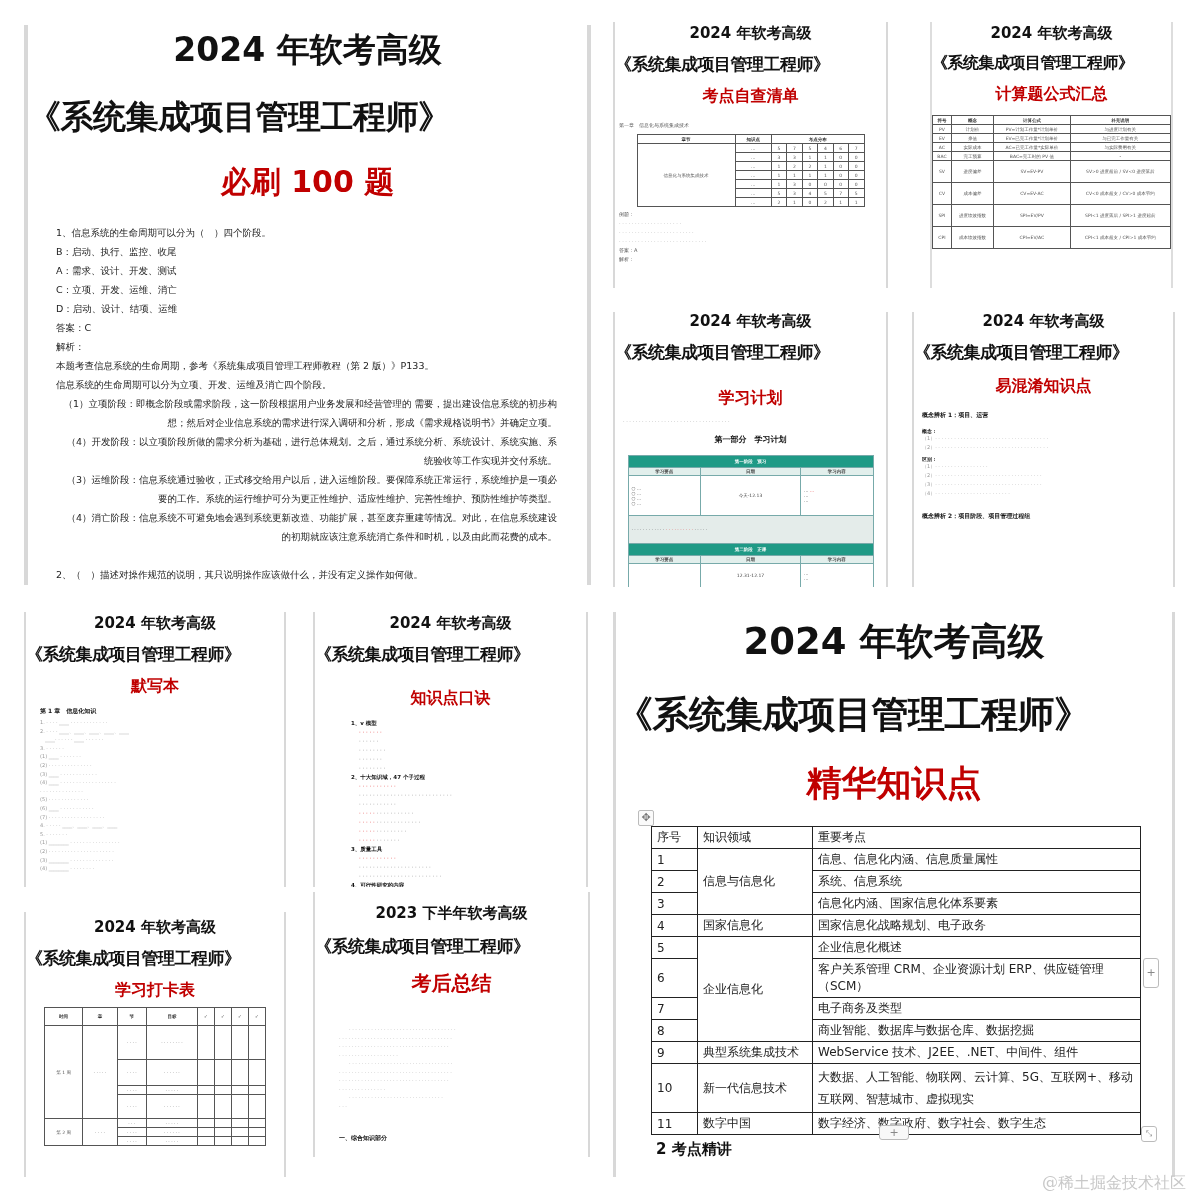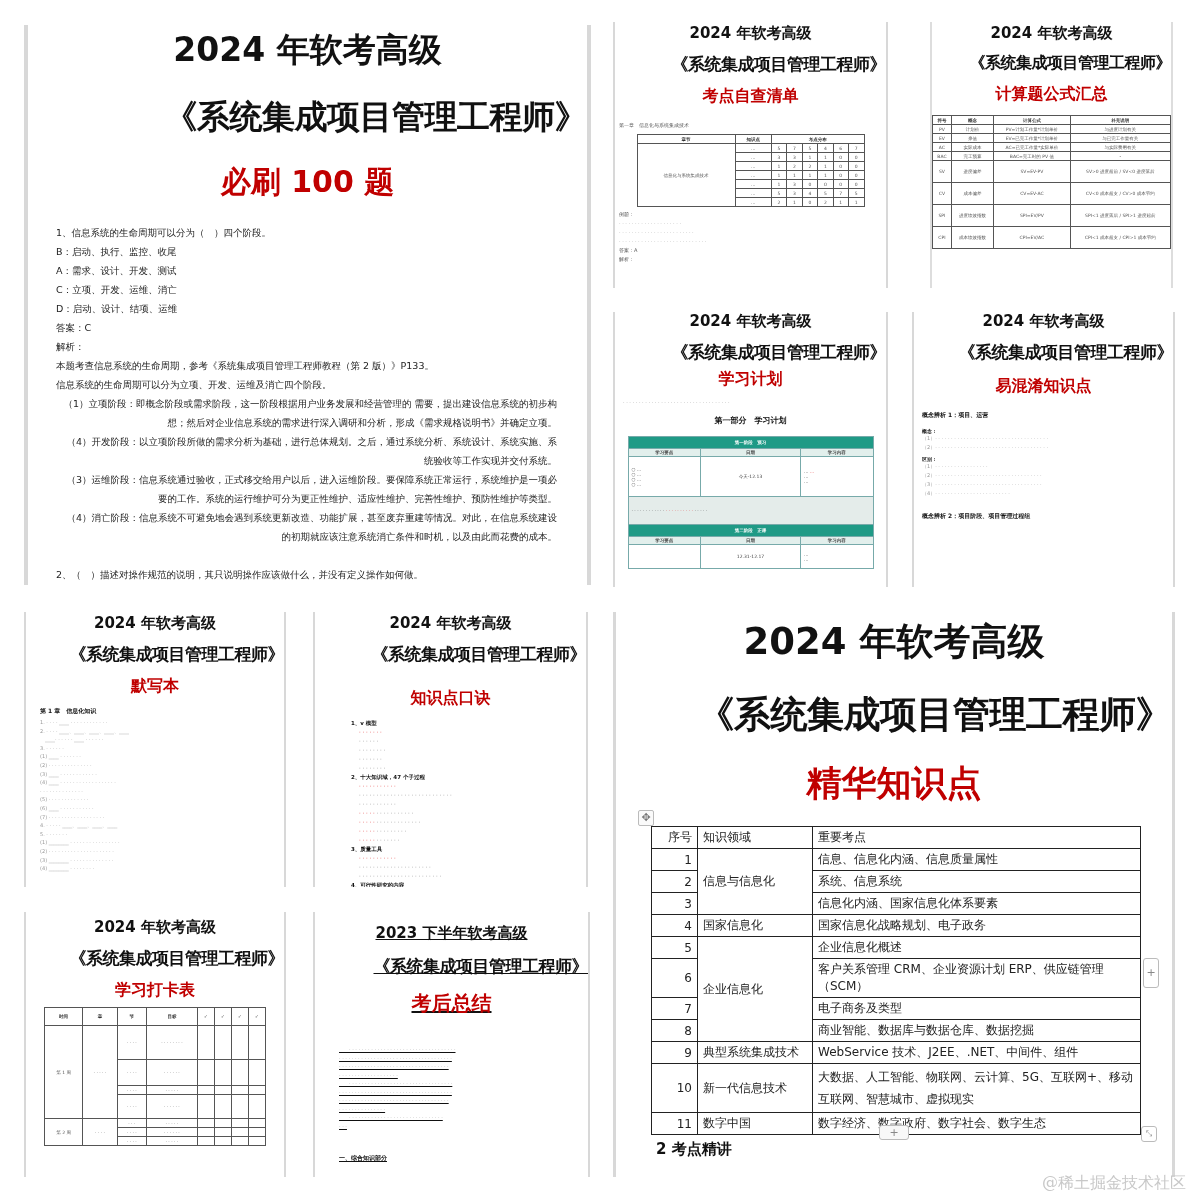--- a/index.html
+++ b/index.html
@@ -4,21 +4,21 @@
 <style>
   * { box-sizing: border-box; margin: 0; padding: 0; }
   html, body { width: 1200px; height: 1200px; background: #ffffff; overflow: hidden; }
   body { position: relative; font-family: "DejaVu Sans", "Liberation Sans", sans-serif; color: #111; }
 
   .page {
     position: absolute; background: #fff; overflow: hidden;
     border-left: 3px solid #d8d8d8; border-right: 3px solid #d8d8d8;
   }
   .t1 { font-weight: bold; text-align: center; color: #111; white-space: nowrap; }
-  .t2 { font-weight: bold; text-align: right; color: #111; white-space: nowrap; letter-spacing: -0.5px; }
+  .t2 { font-weight: bold; text-align: left; color: #111; white-space: nowrap; letter-spacing: -0.5px; }
   .t3 { font-weight: bold; text-align: center; color: #c00000; white-space: nowrap; }
   .small-text { font-size: 5px; line-height: 9px; color: #555; }
   .red-small { color: #e03030; }
 
   
   #p1 { left: 24px; top: 25px; width: 567px; height: 560px; border-left-width: 4px; border-right-width: 4px; }
   #p1 .t1 { font-size: 33px; margin-top: 3px; }
   #p1 .t2 { font-size: 33px; margin-top: 22px; }
   #p1 .t3 { font-size: 30px; margin-top: 22px; }
   #p1 .q { padding: 0 30px 0 28px; margin-top: 20px; font-size: 9.5px; line-height: 19px; color: #222; }
@@ -29,41 +29,41 @@
   .thumb .t2 { font-size: 17px; }
   .thumb .t3 { font-size: 16px; }
 
   #p2 { left: 613px; top: 22px; width: 275px; height: 266px; border-right-width: 2px; border-left-width: 2px; }
   #p3 { left: 930px; top: 22px; width: 243px; height: 266px; border-left: 2px solid #ddd; border-right: 2px solid #ddd; }
   #p4 { left: 613px; top: 312px; width: 275px; height: 275px; border-left-width: 2px; border-right-width: 2px; }
   #p5 { left: 912px; top: 312px; width: 263px; height: 275px; border-left-width: 2px; border-right-width: 2px; }
   #p6 { left: 24px; top: 612px; width: 262px; height: 275px; border-left-width: 2px; border-right-width: 2px; }
   #p7 { left: 313px; top: 612px; width: 275px; height: 275px; border-left-width: 2px; border-right-width: 2px; }
   #p8 { left: 24px; top: 912px; width: 262px; height: 265px; border-left-width: 2px; border-right-width: 2px; }
-  #p9 { left: 313px; top: 912px; width: 277px; height: 265px; border-left-width: 2px; border-right-width: 2px; text-decoration: underline; }
+  #p9 { left: 313px; top: 892px; width: 277px; height: 265px; border-left-width: 2px; border-right-width: 2px; }
   #p10 { left: 613px; top: 612px; width: 562px; height: 565px; border-left-width: 3px; border-right-width: 3px; }
 
   .mini-table { border-collapse: collapse; margin: 0 auto; font-size: 4.5px; color: #555; }
   .mini-table td, .mini-table th { border: 1px solid #555; padding: 1px 2px; text-align: center; height: 9px; }
   .mini-table th { font-weight: bold; color: #333; }
 
   .plan-table { border-collapse: collapse; width: 246px; margin: 0 auto; font-size: 4.5px; color: #444; }
   .plan-table td { border: 1px solid #7aa; padding: 1px 3px; }
   .plan-band { background: #1f9a86; color: #fff; text-align: center; font-weight: bold; height: 12px; }
   .plan-head { background: #e2efec; text-align: center; font-weight: bold; }
   .plan-note { background: #e4ecea; line-height: 8px; }
 
   
   #p10 .t1 { font-size: 37px; margin-top: 5px; }
   #p10 .t2 { font-size: 37px; margin-top: 23px; }
   #p10 .t3 { font-size: 35px; margin-top: 20px; }
   .move-handle { position: absolute; left: 22px; top: 198px; width: 16px; height: 16px; border: 1px solid #bbb; background: #fafafa; font-size: 11px; line-height: 14px; text-align: center; color: #777; border-radius: 2px; }
   .ess-table { position: absolute; left: 35px; top: 214px; border-collapse: collapse; width: 490px; font-size: 12px; color: #222; }
   .ess-table td { border: 1px solid #222; padding: 2px 5px; height: 22px; vertical-align: middle; }
-  .ess-table td.num { text-align: right; width: 46px; }
+  .ess-table td.num { text-align: left; width: 46px; }
   .ess-table td.dom { width: 115px; }
   .ess-table tr.tall td { height: 32px; }
   .ess-table tr.twol td { height: 44px; line-height: 22px; }
   .row-add { position: absolute; left: 527px; top: 346px; width: 16px; height: 30px; border: 1px solid #bbb; background: #fff; font-size: 11px; color: #888; text-align: center; line-height: 28px; border-radius: 3px; }
   .col-add { position: absolute; left: 263px; top: 513px; width: 30px; height: 15px; border: 1px solid #bbb; background: #f8f8f8; font-size: 11px; color: #888; text-align: center; line-height: 13px; border-radius: 3px; }
   .resize-handle { position: absolute; left: 525px; top: 514px; width: 16px; height: 16px; border: 1px solid #bbb; background: #fff; font-size: 8px; color: #888; text-align: center; line-height: 14px; border-radius: 3px; }
   .section-head { position: absolute; left: 40px; top: 528px; font-size: 15px; font-weight: bold; color: #111; }
 
   .watermark { position: absolute; right: 14px; bottom: 6px; font-size: 16px; color: #c8c8c8; font-family: "DejaVu Serif", serif; }
 </style>
@@ -240,21 +240,21 @@
           <td>CPI=EV/AC</td>
           <td>CPI&lt;1 成本超支 / CPI&gt;1 成本节约</td>
         </tr>
   </tbody>
     </table>
 </div>
 
 <div class="page thumb" id="p4">
   <div class="t1" style="margin-top:0px">2024 年软考高级</div>
   <div class="t2" style="margin-top:10px">《系统集成项目管理工程师》</div>
-  <div class="t3" style="margin-top:5px">学习计划</div>
+  <div class="t3" style="margin-top:24px">学习计划</div>
   <div class="small-text" style="margin:8px 8px 0 8px; color:#888">· · · · · · · · · · · · · · · · · · · · · · · · · · · · · · · · · ·</div>
   <div style="text-align:center; font-size:8px; font-weight:bold; margin:8px 0 10px">第一部分　学习计划</div>
   <table class="plan-table">
     <tbody>
         <tr>
           <td colspan="3" class="plan-band">第一阶段　预习</td>
         </tr>
     <tr class="plan-head">
           <td>学习要点</td>
           <td>日期</td>

